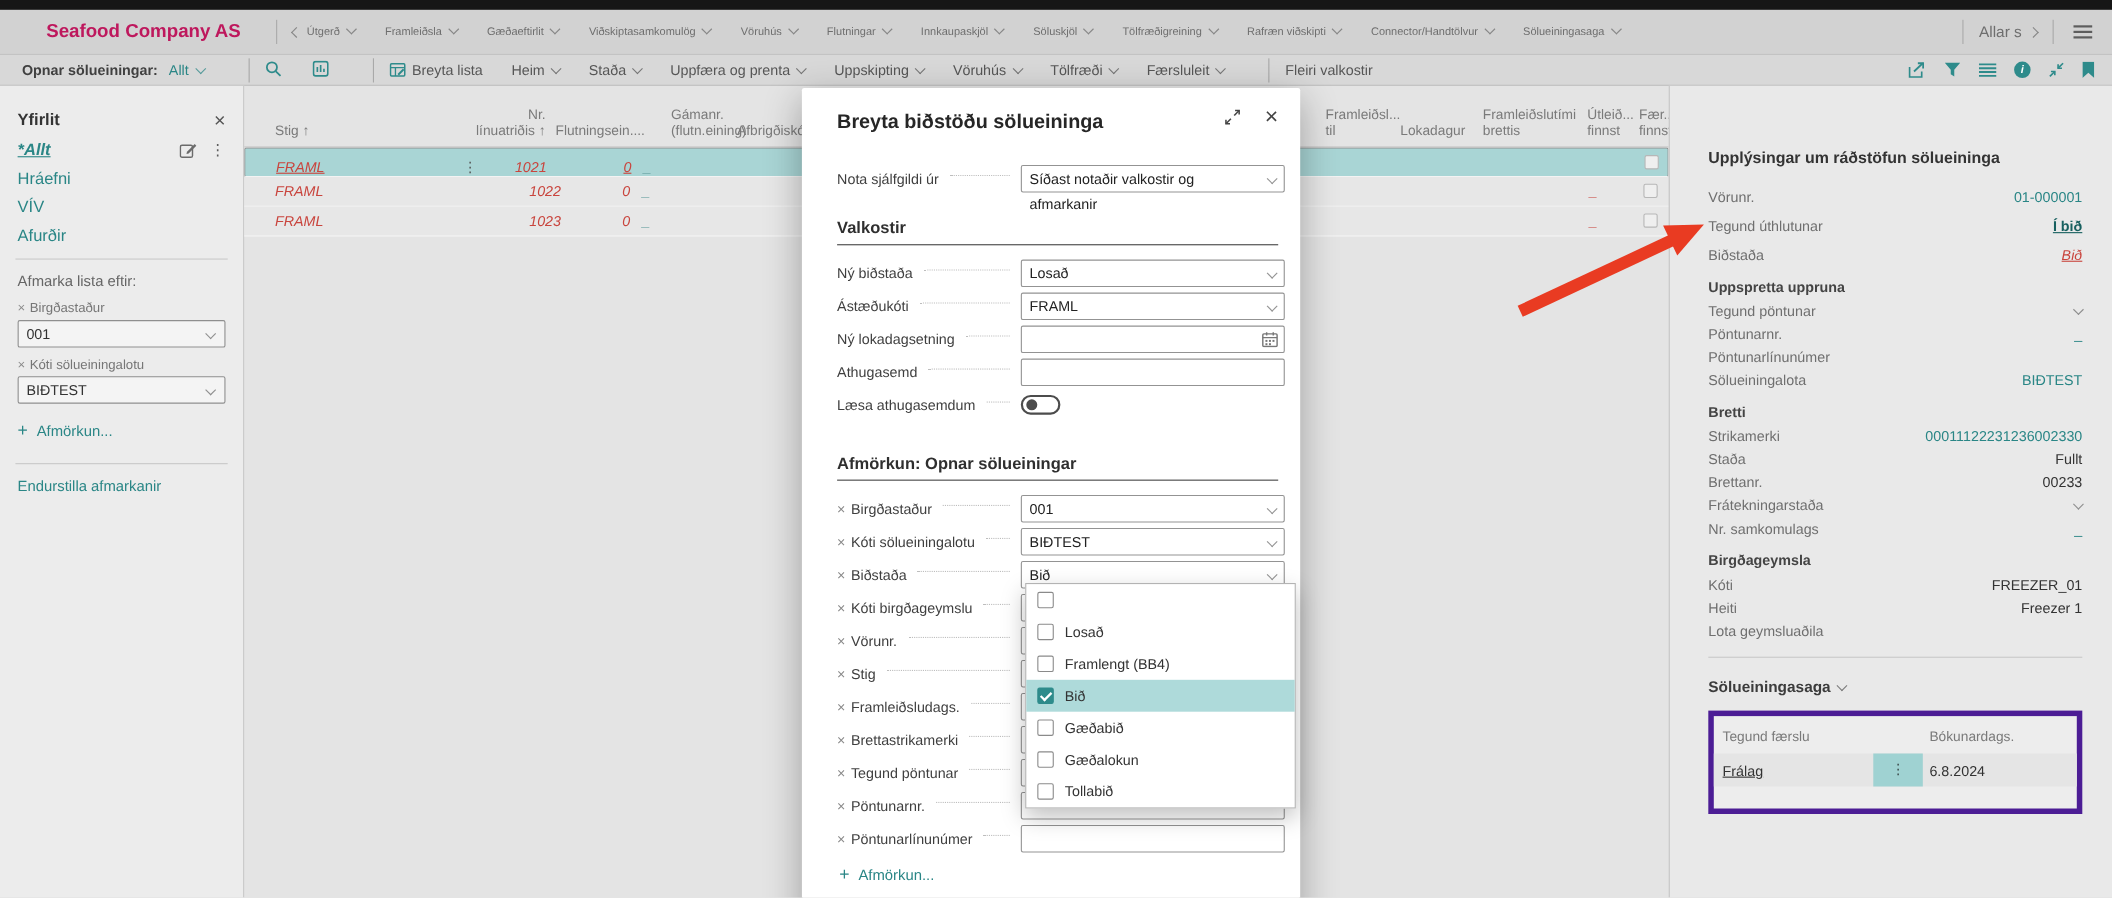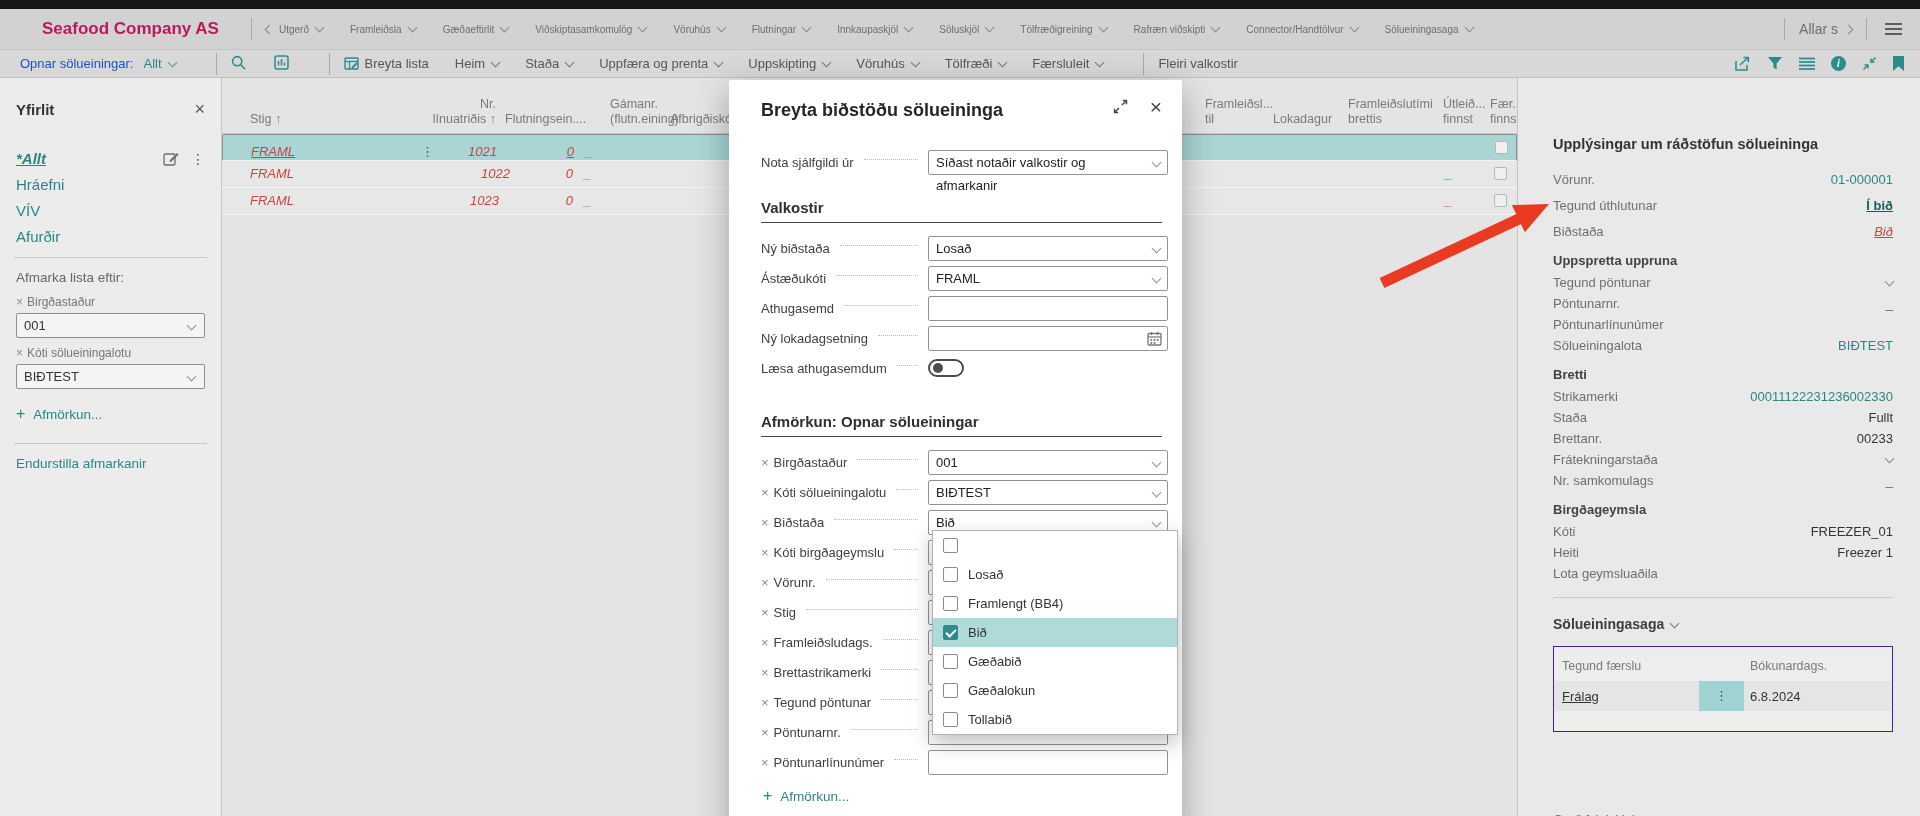--- a/index.html
+++ b/index.html
@@ -26,39 +26,39 @@
   .top-nav { display:flex; align-items:center; gap:27px; flex:1; white-space:nowrap; overflow:hidden; }
   .nav-item { font-size:10px; color:#6e6e6e; cursor:pointer; }
   .nav-overflow { font-size:14px; color:#6e6e6e; display:flex; align-items:center; white-space:nowrap; }
   .hamburger { width:17px; height:12px; border-top:2px solid #5d5d5d;
     border-bottom:2px solid #5d5d5d; position:relative; margin-left:4px; }
   .hamburger::after { content:''; position:absolute; left:0; right:0; top:3px; height:2px; background:#5d5d5d; }
 
   
   .toolbar { height:28px; background:#d8d8d8; display:flex; align-items:center;
     padding:0 16px 0 20px; border-bottom:1px solid #bfbfbf; font-size:13px; color:#565656; }
-  .toolbar .lbl { color:#1d4ed8; margin-right:10px; }
+  .toolbar .lbl { color:#404040; margin-right:10px;font-weight:bold; }
   .tb-item { margin-right:26px; white-space:nowrap; cursor:pointer; }
   .tb-icons { margin-left:auto; display:flex; align-items:center; gap:16px; }
   .tb-icons svg { display:block; }
   .info-dot { width:15px; height:15px; border-radius:50%; background:#2e8b8b; color:#fff;
     font-size:10px; font-weight:700; font-style:italic; text-align:center; line-height:15px; }
   .bookmark { width:11px; height:15px; background:#2e8b8b;
     clip-path:polygon(0 0,100% 0,100% 100%,50% 68%,0 100%); }
 
   
   .content { position:absolute; top:78px; bottom:0; left:0; right:0; }
 
   
   .sidebar { position:absolute; left:0; top:0; bottom:0; width:222px; background:#ececec;
     border-right:1px solid #c8c8c8; padding:22px 16px 0 16px; }
   .sb-head { display:flex; align-items:center; justify-content:space-between; }
   .sb-title { font-size:15px; font-weight:700; color:#333; }
   .sb-close { font-size:18px; color:#555; cursor:pointer; line-height:1; }
-  .sb-views { margin-top:32px; }
+  .sb-views { margin-top:10px; }
   .sb-view { font-size:15px; color:#2a8686; margin-bottom:9px; cursor:pointer;
     display:flex; align-items:center; }
   .sb-view.active .sb-view-label { font-weight:700; font-style:italic; text-decoration:underline; }
   .sb-view-icons { margin-left:auto; display:flex; align-items:center; gap:12px; color:#6b6b6b; }
   .dots-v { font-size:14px; color:#5d5d5d; letter-spacing:0; }
   .sb-divider { height:1px; background:#c9c9c9; margin:12px -2px 12px -2px; }
   .sb-caption { font-size:13.5px; color:#666; margin-bottom:10px; }
   .sb-filter-label { font-size:12px; color:#767676; margin:8px 0 4px 0; }
   .sb-filter-label .x { margin-right:4px; color:#8a8a8a; }
   .sel { position:relative; height:25px; border:1px solid #8f8f8f; background:#f4f4f4;
@@ -96,21 +96,21 @@
   .fb-label { color:#6f6f6f; }
   .fb-val { color:#333; text-align:right; }
   .fb-val.v-link { color:#2a8686; }
   .fb-val.v-emphasis { color:#17605f; font-weight:700; text-decoration:underline; }
   .fb-val.v-warning { color:#c9453e; font-style:italic; text-decoration:underline; }
   .fb-val .chev { color:#6f6f6f; margin:0; }
   .fb-heading { font-weight:700; color:#444; margin:14px 0 7px 0; }
   .fb-divider { height:1px; background:#c9c9c9; margin:16px 0 18px 0; }
   .fb-sec-title { font-size:14px; font-weight:700; color:#3c3c3c; margin-bottom:14px; }
   .fb-sec-title .chev { color:#555; }
-  .hist { background:#ededed; border:1px solid #4c1d95; padding:12px 0 10px 0; }
+  .hist { background:#ededed; border:5px solid #4c1d95; padding:12px 0 10px 0; }
   .hist-head { display:flex; font-size:12.5px; color:#7a7a7a; padding:0 8px 8px 8px; }
   .hist-col1 { width:188px; padding-left:0; }
   .hist-row { position:relative; height:30px; background:#e5e5e5; display:flex; align-items:center;
     font-size:13px; }
   .hist-type { width:140px; padding-left:8px; color:#333; text-decoration:underline; cursor:pointer; }
   .hist-dots { position:absolute; left:145px; width:45px; height:30px; background:#9fd2d2;
     color:#3c4a4a; text-align:center; line-height:30px; cursor:pointer; }
   .hist-date { padding-left:196px; color:#333; position:absolute; }
   .fb-footer { margin-top:80px; }
   .fb-foot-row { display:flex; margin-bottom:9px; }
@@ -332,21 +332,21 @@
           <div class="grid-row" style="top: 83px;">
             <span class="gcell redital" style="left: 28px;">FRAML</span>
             <span class="gcell redital r" style="left: 224px; width: 64px;">1022</span>
             <span class="gcell redital r" style="left: 283px; width: 68px;">0</span>
             <span class="gcell dash" style="left: 361px;">_</span>
             <span class="gcell redital" style="left: 1223px;">_</span>
             <span class="mini-cb" style="left: 1272px;"></span>
           </div>
           <div class="grid-row" style="top: 110px;">
             <span class="gcell redital" style="left: 28px;">FRAML</span>
-            <span class="gcell redital r" style="left: 213px; width: 64px;">1023</span>
+            <span class="gcell redital r" style="left: 224px; width: 64px;">1023</span>
             <span class="gcell redital r" style="left: 283px; width: 68px;">0</span>
             <span class="gcell dash" style="left: 361px;">_</span>
             <span class="gcell redital" style="left: 1223px;">_</span>
             <span class="mini-cb" style="left: 1272px;"></span>
           </div>
         </div>
     </div>
 
     <aside class="factbox">
       <div class="fb-title">Upplýsingar um ráðstöfun sölueininga</div>
@@ -475,47 +475,47 @@
           </span>
         </div>
         <div class="fld">
           <span class="fld-label"><span>Ástæðukóti</span></span>
           <span class="leader"></span>
           <span class="ctrl">
             <div class="inp"><span>FRAML</span><i class="chev"></i></div>
           </span>
         </div>
         <div class="fld">
-          <span class="fld-label"><span>Athugasemd</span></span>
-          <span class="leader"></span>
-          <span class="ctrl">
-            <div class="inp"><span></span></div>
-          </span>
-        </div>
-        <div class="fld">
           <span class="fld-label"><span>Ný lokadagsetning</span></span>
           <span class="leader"></span>
           <span class="ctrl">
             <div class="inp"><span></span></div>
             <svg class="cal" width="15" height="15" viewBox="0 0 15 15">
               <rect x="1" y="2.5" width="13" height="11.5" rx="1" fill="none" stroke="#777" stroke-width="1.3"></rect>
               <line x1="1" y1="6" x2="14" y2="6" stroke="#777" stroke-width="1.2"></line>
               <line x1="4.5" y1="1" x2="4.5" y2="4" stroke="#777" stroke-width="1.3"></line>
               <line x1="10.5" y1="1" x2="10.5" y2="4" stroke="#777" stroke-width="1.3"></line>
               <g fill="#777">
                 <rect x="3.4" y="8" width="1.8" height="1.8"></rect>
                 <rect x="6.6" y="8" width="1.8" height="1.8"></rect>
                 <rect x="9.8" y="8" width="1.8" height="1.8"></rect>
                 <rect x="3.4" y="11" width="1.8" height="1.8"></rect>
                 <rect x="6.6" y="11" width="1.8" height="1.8"></rect>
               </g>
             </svg>
           </span>
         </div>
         <div class="fld">
+          <span class="fld-label"><span>Athugasemd</span></span>
+          <span class="leader"></span>
+          <span class="ctrl">
+            <div class="inp"><span></span></div>
+          </span>
+        </div>
+        <div class="fld">
           <span class="fld-label"><span>Læsa athugasemdum</span></span>
           <span class="leader"></span>
           <span class="ctrl">
             <span class="toggle" style="display: block;">
               <span class="knob"></span>
             </span>
           </span>
         </div>
       </div>
     <div class="sec-head" style="margin-top:30px">Afmörkun: Opnar sölueiningar</div>

